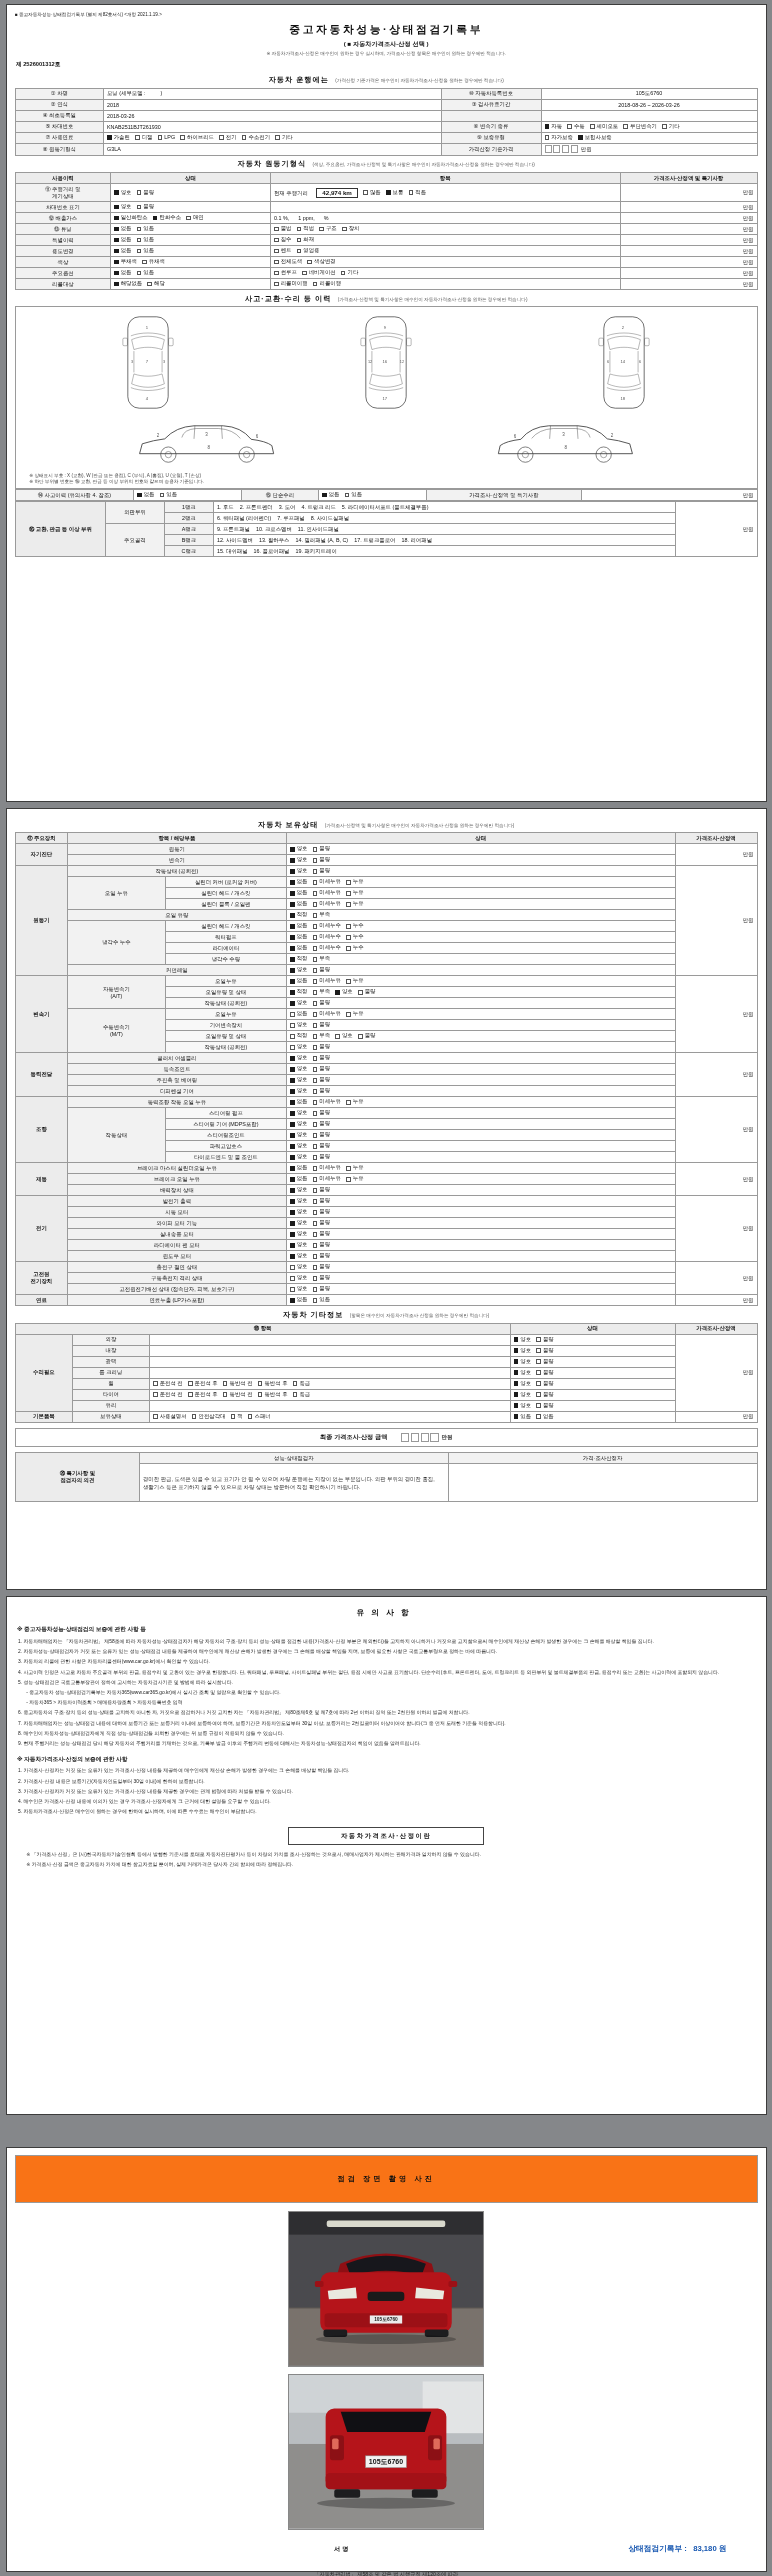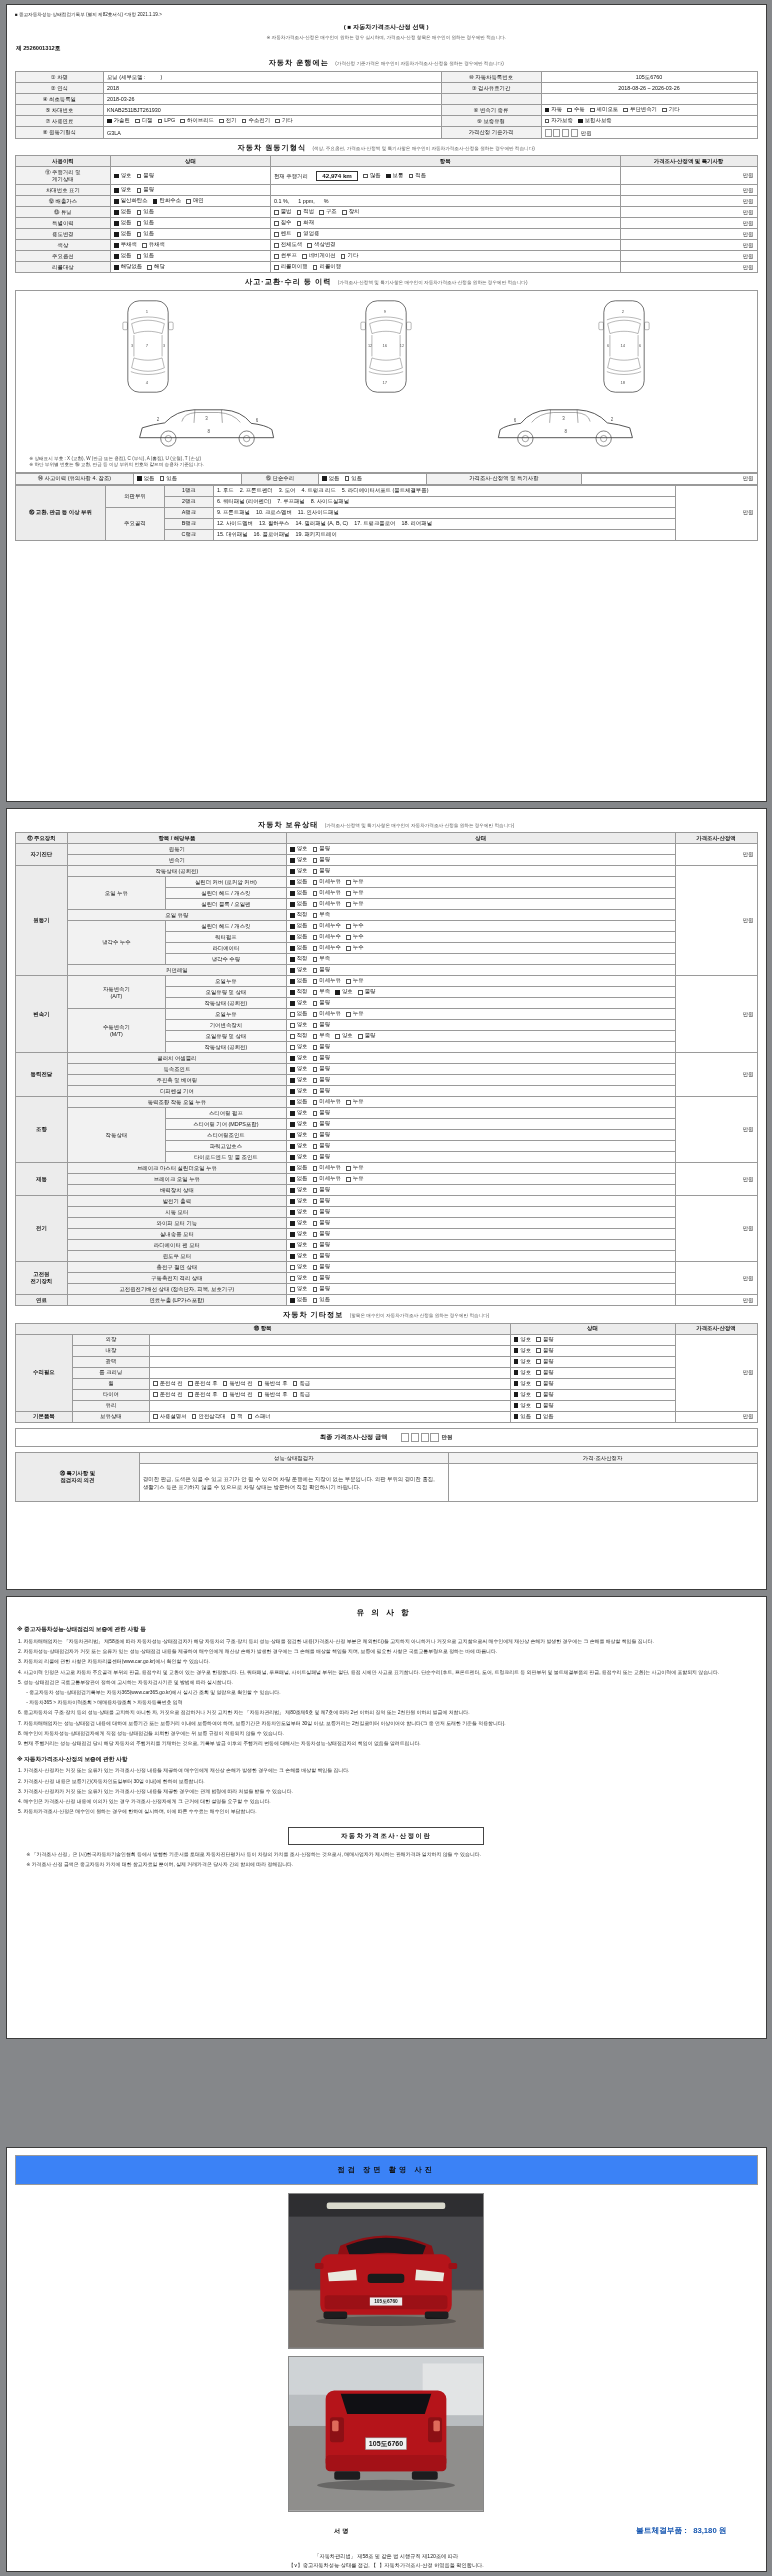--- a/index.html
+++ b/index.html
@@ -2,21 +2,21 @@
 <html style="font-size:8.2px"><head>
 <meta charset="utf-8">
 <style>
   * { margin:0; padding:0; box-sizing:border-box; }
   html,body { background:#85878a; }
   body { font-family:"Liberation Sans","DejaVu Sans",sans-serif; color:#111; }
   .stage { position:relative; width:773px; height:2576px; margin:0 auto; background:#85878a; overflow:hidden; }
   .page { position:absolute; left:5.7px; width:761px; background:#fff; border:0.5px solid #3c3c3c; padding:7.2px 8.2px; }
   #page1 { top:4.1px; height:798px; }
   #page2 { top:808px; height:782px; }
-  #page3 { top:1596px; height:443px; }
+  #page3 { top:1596px; height:519px; }
   #page4 { top:2147px; height:425px; }
 
   .form-ref { font-size:4.6px; color:#222; margin-bottom:6.2px; }
   .doc-title { text-align:center; font-size:10.8px; font-weight:bold; letter-spacing:2.6px; }
   .doc-sub { text-align:center; font-size:6.2px; font-weight:bold; margin-top:2.6px; }
   .doc-note { text-align:center; font-size:4.6px; color:#555; margin-top:2.1px; }
   .doc-no { font-size:5.7px; font-weight:bold; margin:5.2px 0 2.1px 1px; }
 
   .sec-head { text-align:center; padding:3.6px 0 2.6px; }
   .sec-title { font-size:7.2px; font-weight:bold; letter-spacing:1px; }
@@ -45,37 +45,38 @@
 
   .opinion-text { font-size:4.9px; line-height:1.5; color:#333; vertical-align:top; height:38px; }
 
   .notice-title { text-align:center; font-size:7.7px; font-weight:bold; letter-spacing:7.2px; margin:4.1px 0 3.1px; }
   .notice-heading { font-weight:bold; font-size:5.7px; margin:8.2px 2.1px 3.6px; }
   .notice-item { font-size:4.9px; line-height:1.55; color:#222; margin:0 3.1px 2.6px; padding-left:7.2px; text-indent:-7.2px; }
   .notice-item.indent { margin-left:11.3px; }
   .def-box { display:block; width:196px; margin:11.3px auto 6.2px; border:0.8px solid #444; text-align:center; font-weight:bold; font-size:6.4px; padding:3.6px 0; letter-spacing:1.5px; }
   .def-text { font-size:4.9px; line-height:1.6; color:#222; margin:1.5px 11.3px; }
 
-  .photo-title { border:0.5px solid #9a9a9a; text-align:center; font-weight:bold; font-size:7.2px; letter-spacing:3.1px; padding:9px; margin-bottom:8.2px; background:#3b82f6; }
+  .photo-title { border:0.5px solid #9a9a9a; text-align:center; font-weight:bold; font-size:7.2px; letter-spacing:3.1px; padding:18px; margin-bottom:8.2px; background:#f97316; }
   .photo-frame { width:196px; margin:0 auto 7.2px; border:0.5px solid #888; background:#ddd; line-height:0; }
   .photo-frame svg { display:block; width:100%; height:auto; }
 
   .sign-row { display:flex; justify-content:space-between; align-items:center; margin:14.4px 31px 0 319px; }
   .sign-label { font-size:6.2px; font-weight:bold; letter-spacing:2.1px; }
   .fee { font-size:7.7px; font-weight:bold; }
   .fee .fee-val { margin-left:4.1px; }
   .footer-lines { text-align:center; font-size:5.2px; margin-top:15.5px; line-height:1.8; color:#222; }
 </style>
 </head>
 <body>
 
 <div class="stage">
 
   <div class="page" id="page1">
     <div class="form-ref">■ 중고자동차성능·상태점검기록부 (별지 제82호서식) &lt;개정 2021.1.19.&gt;</div>
+    <div class="doc-title">중고자동차성능·상태점검기록부</div>
     <div class="doc-sub">( ■ 자동차가격조사·산정 선택 )</div>
     <div class="doc-note">※ 자동차가격조사·산정은 매수인이 원하는 경우 실시하며, 가격조사·산정 항목은 매수인이 원하는 경우에만 적습니다.</div>
     <div class="doc-no">제 2526001312호</div>
 
     <div class="sec-head">
       <span class="sec-title">자동차 운행에는</span>
       <span class="sec-note">(가격산정 기준가격은 매수인이 자동차가격조사·산정을 원하는 경우에만 적습니다)</span>
     </div>
     <table class="tbl">
       <colgroup>
@@ -1292,21 +1293,21 @@
         <rect x="68" y="182" width="224" height="30" rx="8" fill="#a31117"></rect>
         <rect x="84" y="212" width="48" height="16" rx="4" fill="#1d1d1f"></rect>
         <rect x="228" y="212" width="48" height="16" rx="4" fill="#1d1d1f"></rect>
         <ellipse cx="180" cy="238" rx="128" ry="10" fill="#000" opacity="0.28"></ellipse>
       </svg>
     </div>
 
     <div class="sign-row">
       <span class="sign-label">서명</span>
       <span class="fee" style="color: rgb(22, 86, 176);">
-        <span>볼트체결부품 :</span>
+        <span>상태점검기록부 :</span>
         <span class="fee-val">83,180 원</span>
       </span>
     </div>
 
     <div class="footer-lines">
       <div>「자동차관리법」 제58조 및 같은 법 시행규칙 제120조에 따라</div>
       <div>【∨】중고자동차성능·상태를 점검, 【&nbsp;&nbsp;】자동차가격조사·산정 하였음을 확인합니다.</div>
     </div>
   </div>
 

